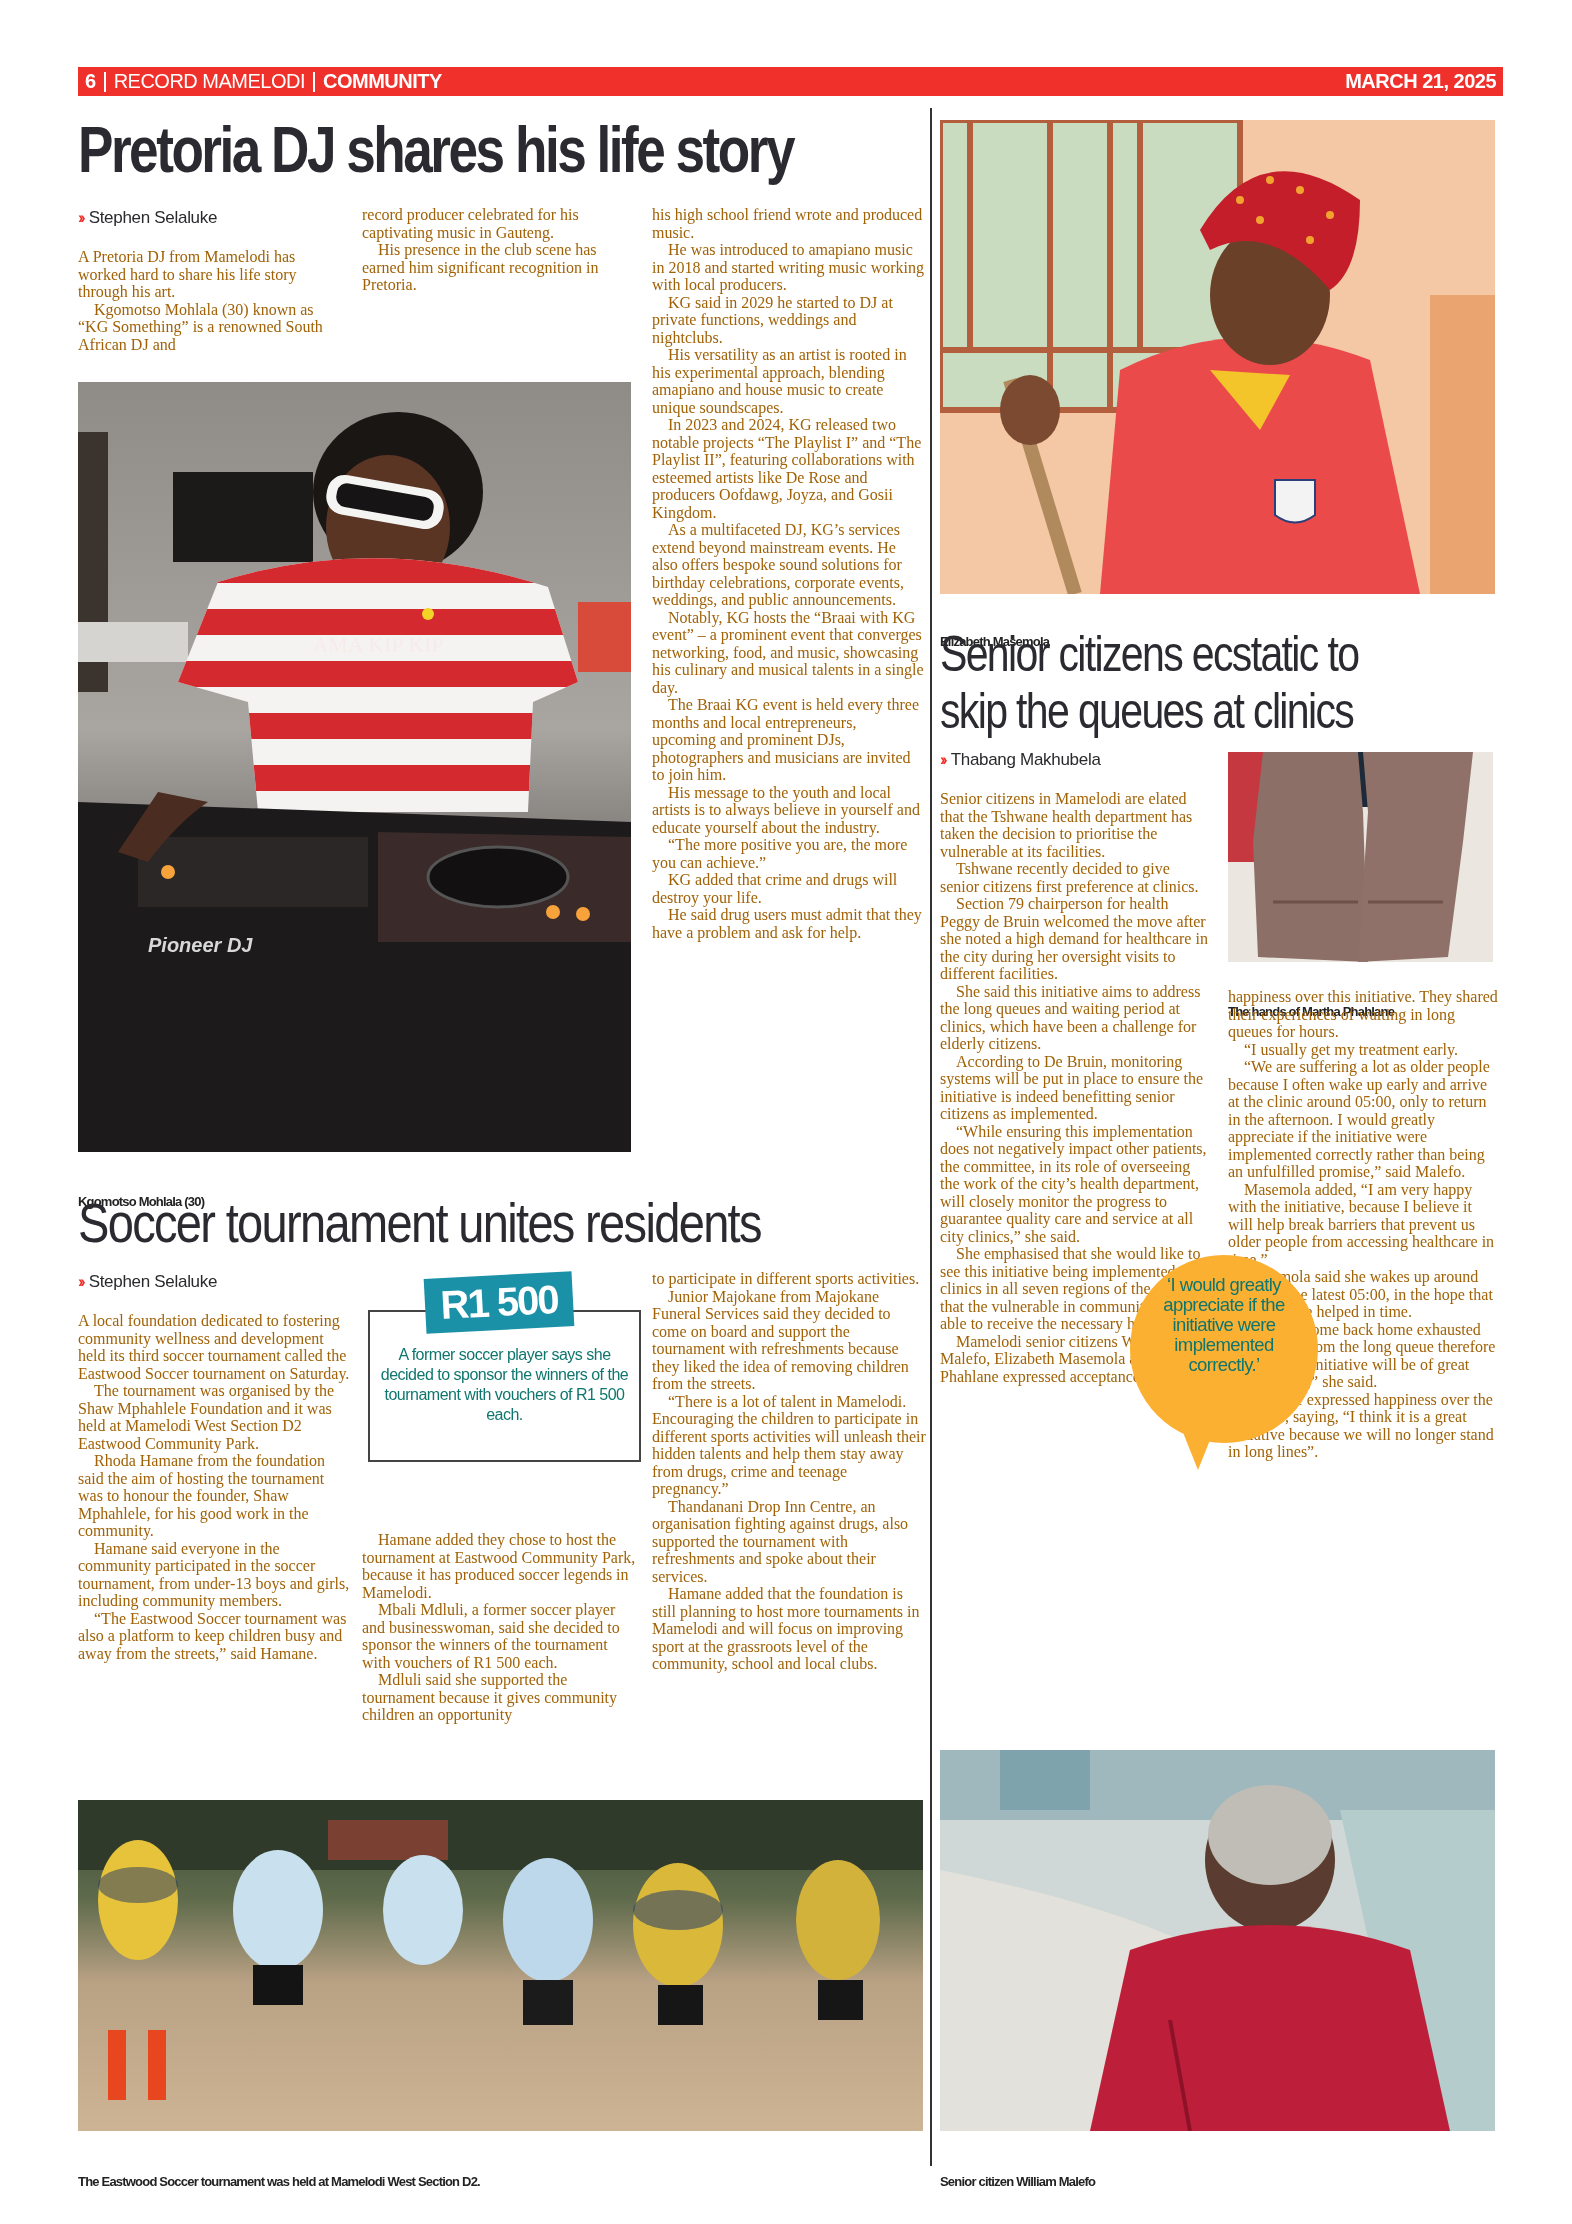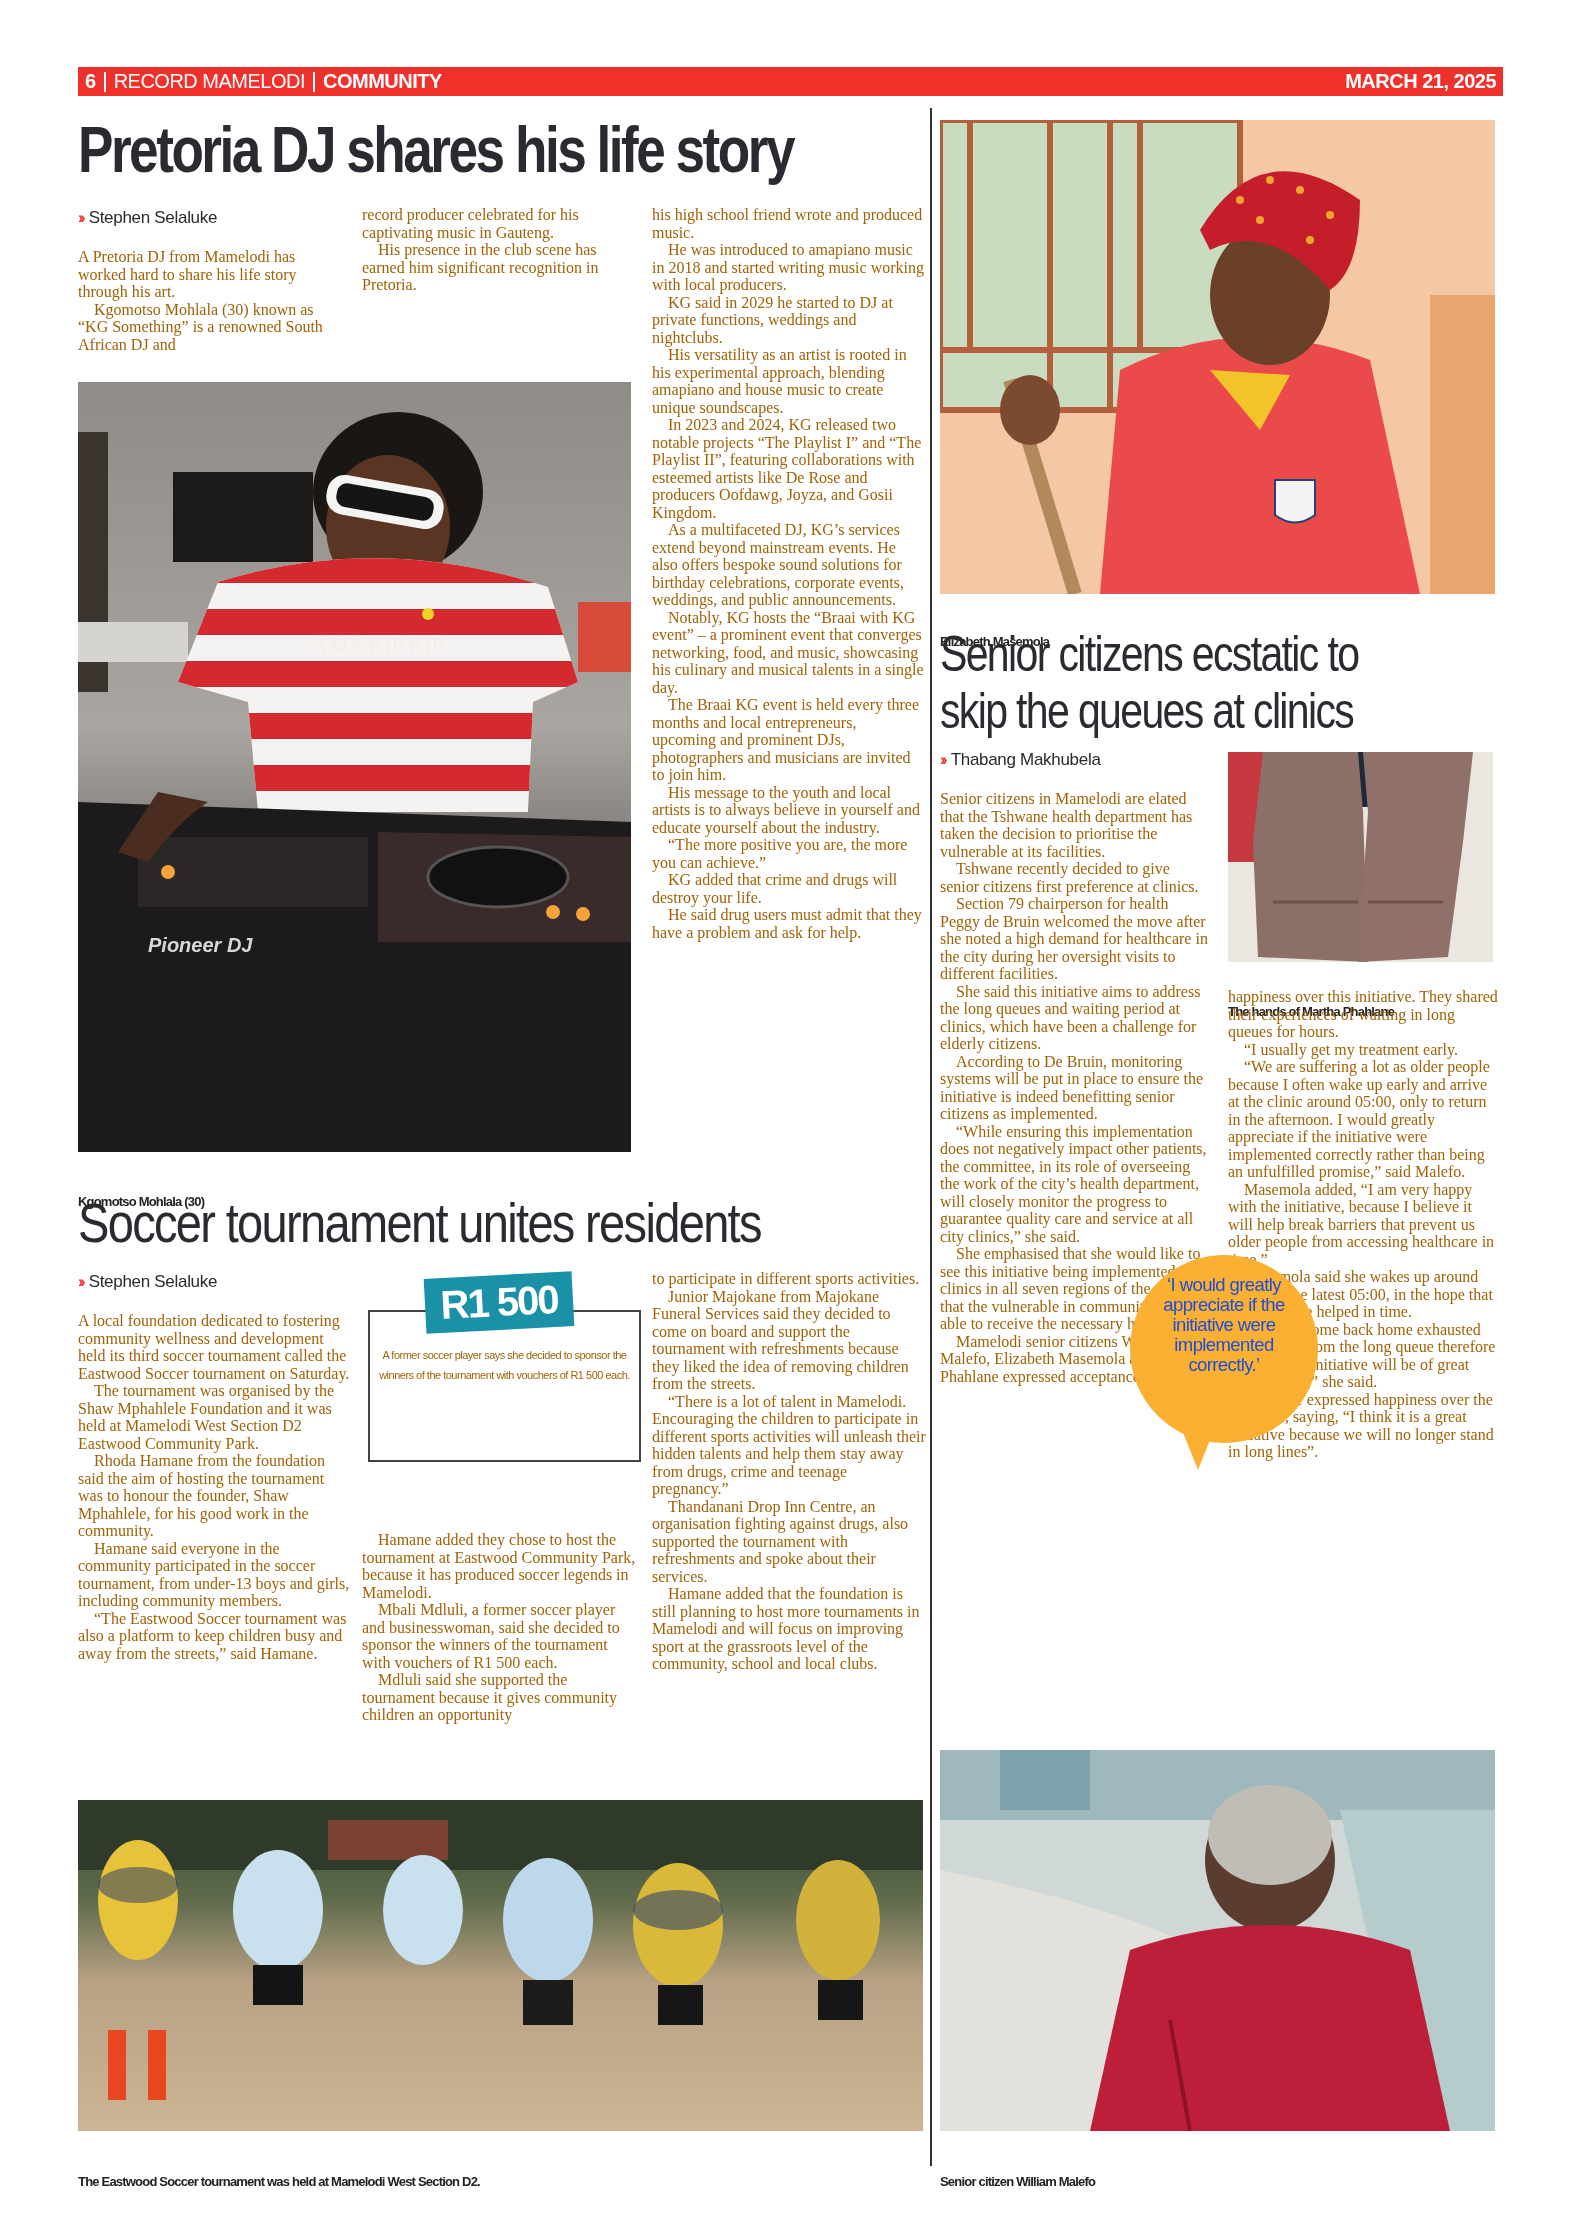--- a/index.html
+++ b/index.html
@@ -27,26 +27,26 @@
   .col p { margin:0; text-indent:16px; }
   .col p.first { text-indent:0; }
 
   .caption { font-family:"Liberation Sans",sans-serif; font-weight:bold; font-size:13px; color:#222; letter-spacing:-0.8px;margin-top:32px; }
 
   .photo { overflow:hidden; }
 
   
   .pullbox { left:368px; top:1310px; width:273px; height:152px; border:2px solid #444; box-sizing:border-box; }
   .pulltag { left:425px; top:1275px; width:148px; height:55px; background:#1b91a8; color:#fff; font-family:"Liberation Sans",sans-serif; font-weight:bold; font-size:40px; letter-spacing:-2px; display:flex; align-items:center; justify-content:center; transform:rotate(-3deg); }
-  .pulltext { left:372px; top:1345px; width:265px; text-align:center; font-family:"Liberation Sans",sans-serif; font-size:11px; line-height:20px; color:#a16207; letter-spacing:-0.5px; }
+  .pulltext { left:372px; top:1345px; width:265px; text-align:center; font-family:"Liberation Sans",sans-serif; font-size:16px; line-height:20px; color:#0f766e; letter-spacing:-0.5px; }
 
   
   .bubble { left:1130px; top:1255px; width:188px; height:188px; border-radius:50%; background:#fbb031; }
   .bubble-tail { left:1178px; top:1420px; width:0; height:0; border-left:20px solid transparent; border-right:20px solid transparent; border-top:50px solid #fbb031; }
-  .bubble-text { left:1138px; top:1266px; width:172px; text-align:center; color:#1d4ed8; font-family:"Liberation Sans",sans-serif; font-size:18.5px; line-height:20px; letter-spacing:-0.6px; }
+  .bubble-text { left:1138px; top:1266px; width:172px; text-align:center; color:#0f766e; font-family:"Liberation Sans",sans-serif; font-size:18.5px; line-height:20px; letter-spacing:-0.6px; }
 </style>
 </head>
 <body>
 
 <div class="abs topbar" data-name="page-header-bar">
   <div class="left">
     <span data-name="page-number" style="font-weight:bold">6</span>
     <span class="sep" data-name="header-divider"></span>
     <span data-name="publication-name">RECORD MAMELODI</span>
     <span class="sep" data-name="header-divider"></span>

